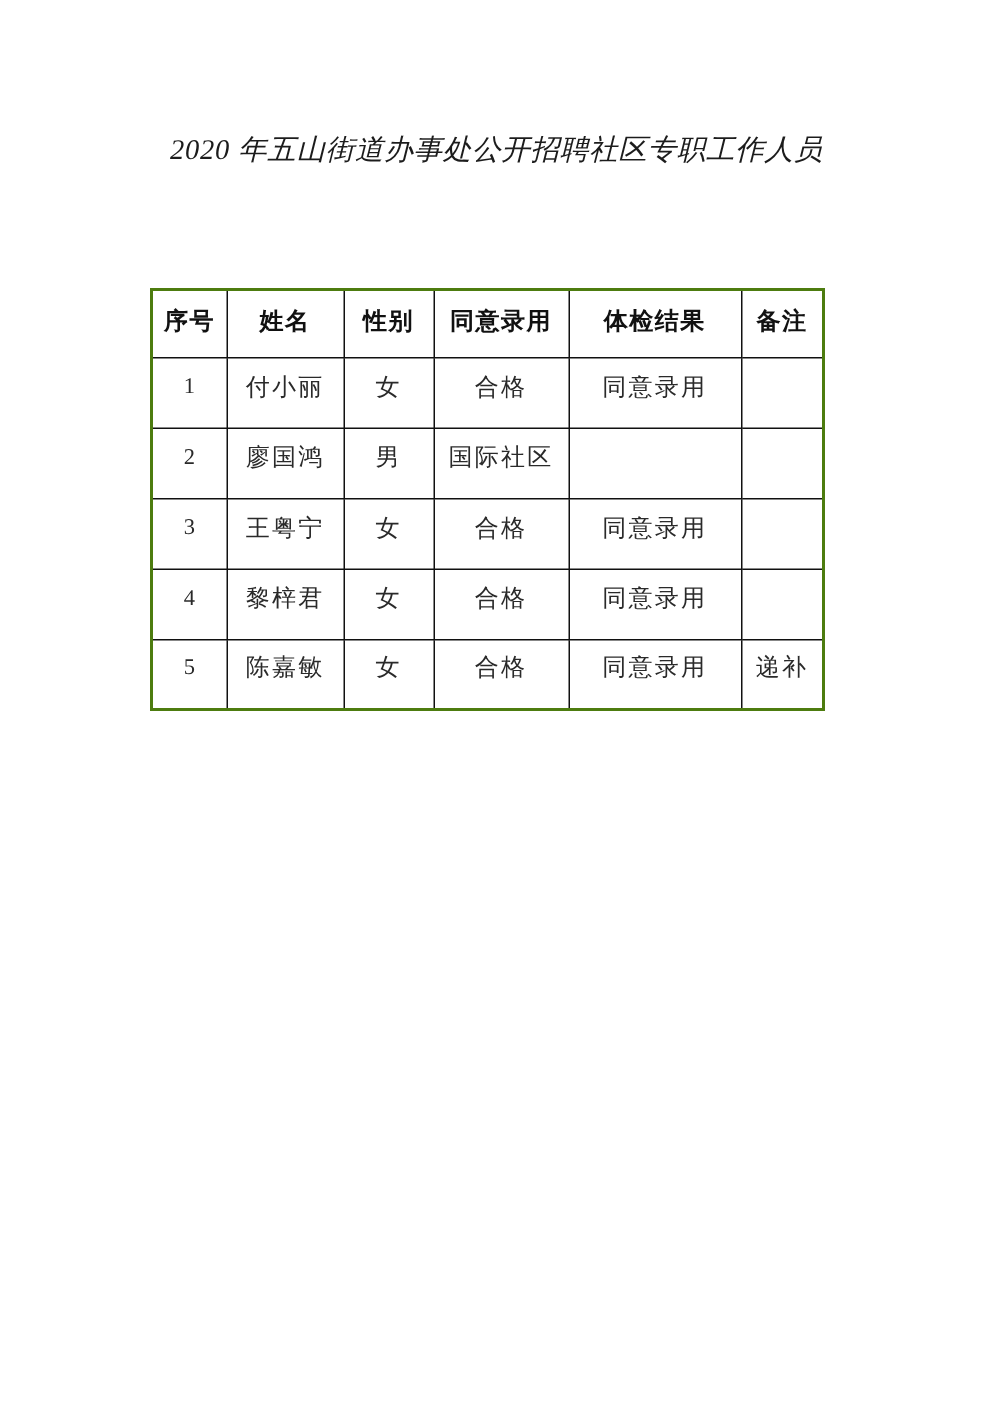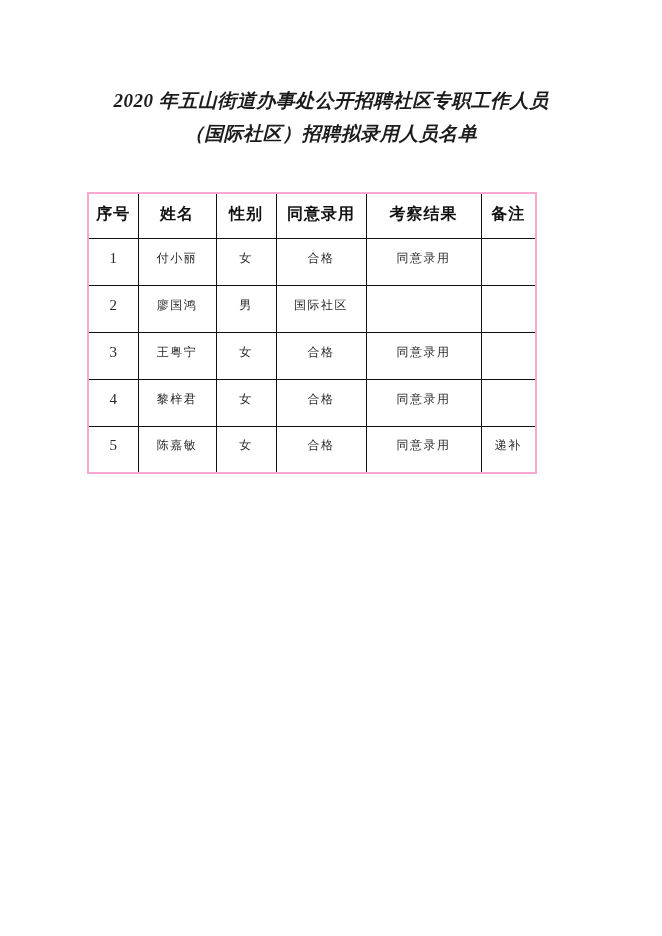--- a/index.html
+++ b/index.html
@@ -16,38 +16,38 @@
     overflow: hidden;
   }
   .doc-title {
     position: absolute;
     top: 84px;
     left: 0;
     width: 662px;
     text-align: center;
     font-family: "Liberation Serif", serif;
     font-style: italic;
-    font-weight: bold;
+    font-weight: normal;
     font-size: 19px;
     line-height: 33px;
     letter-spacing: 0.5px;
     color: #1c1c1c;
     margin: 0;
   }
   .doc-title .title-line {
     display: block;
   }
   table.roster {
     position: absolute;
-    left: 87px;
+    left: 100px;
     top: 192px;
     width: 448px;
     border-collapse: collapse;
     table-layout: fixed;
-    border: 2px solid #f9a8d4;
+    border: 2px solid #4d7c0f;
   }
   table.roster th,
   table.roster td {
     border: 1px solid #101010;
     text-align: center;
     vertical-align: middle;
     padding: 0 2px 7px 2px;
     overflow: hidden;
     white-space: nowrap;
   }
@@ -60,53 +60,52 @@
   table.roster th {
     font-family: "Liberation Sans", sans-serif;
     font-weight: bold;
     font-size: 16px;
     letter-spacing: 1px;
     color: #111111;
     padding-bottom: 2px;
   }
   table.roster td {
     font-family: "Liberation Serif", serif;
-    font-size: 12px;
+    font-size: 16px;
     letter-spacing: 1.5px;
     color: #2a2a2a;
   }
   table.roster td.num-cell {
     letter-spacing: 0;
     font-size: 15px;
   }
 </style>
 </head>
 <body>
 
 <h1 class="doc-title">
   <span class="title-line">2020 年五山街道办事处公开招聘社区专职工作人员</span>
-  <span class="title-line">（国际社区）招聘拟录用人员名单</span>
 </h1>
 
 <table class="roster">
   <colgroup>
     <col style="width:50px">
     <col style="width:78px">
     <col style="width:60px">
     <col style="width:90px">
     <col style="width:115px">
     <col style="width:55px">
   </colgroup>
   <thead>
     <tr>
       <th>序号</th>
       <th>姓名</th>
       <th>性别</th>
       <th>同意录用</th>
-      <th>考察结果</th>
+      <th>体检结果</th>
       <th>备注</th>
     </tr>
   </thead>
   <tbody>
     <tr>
       <td class="num-cell">1</td>
       <td>付小丽</td>
       <td>女</td>
       <td>合格</td>
       <td>同意录用</td>

